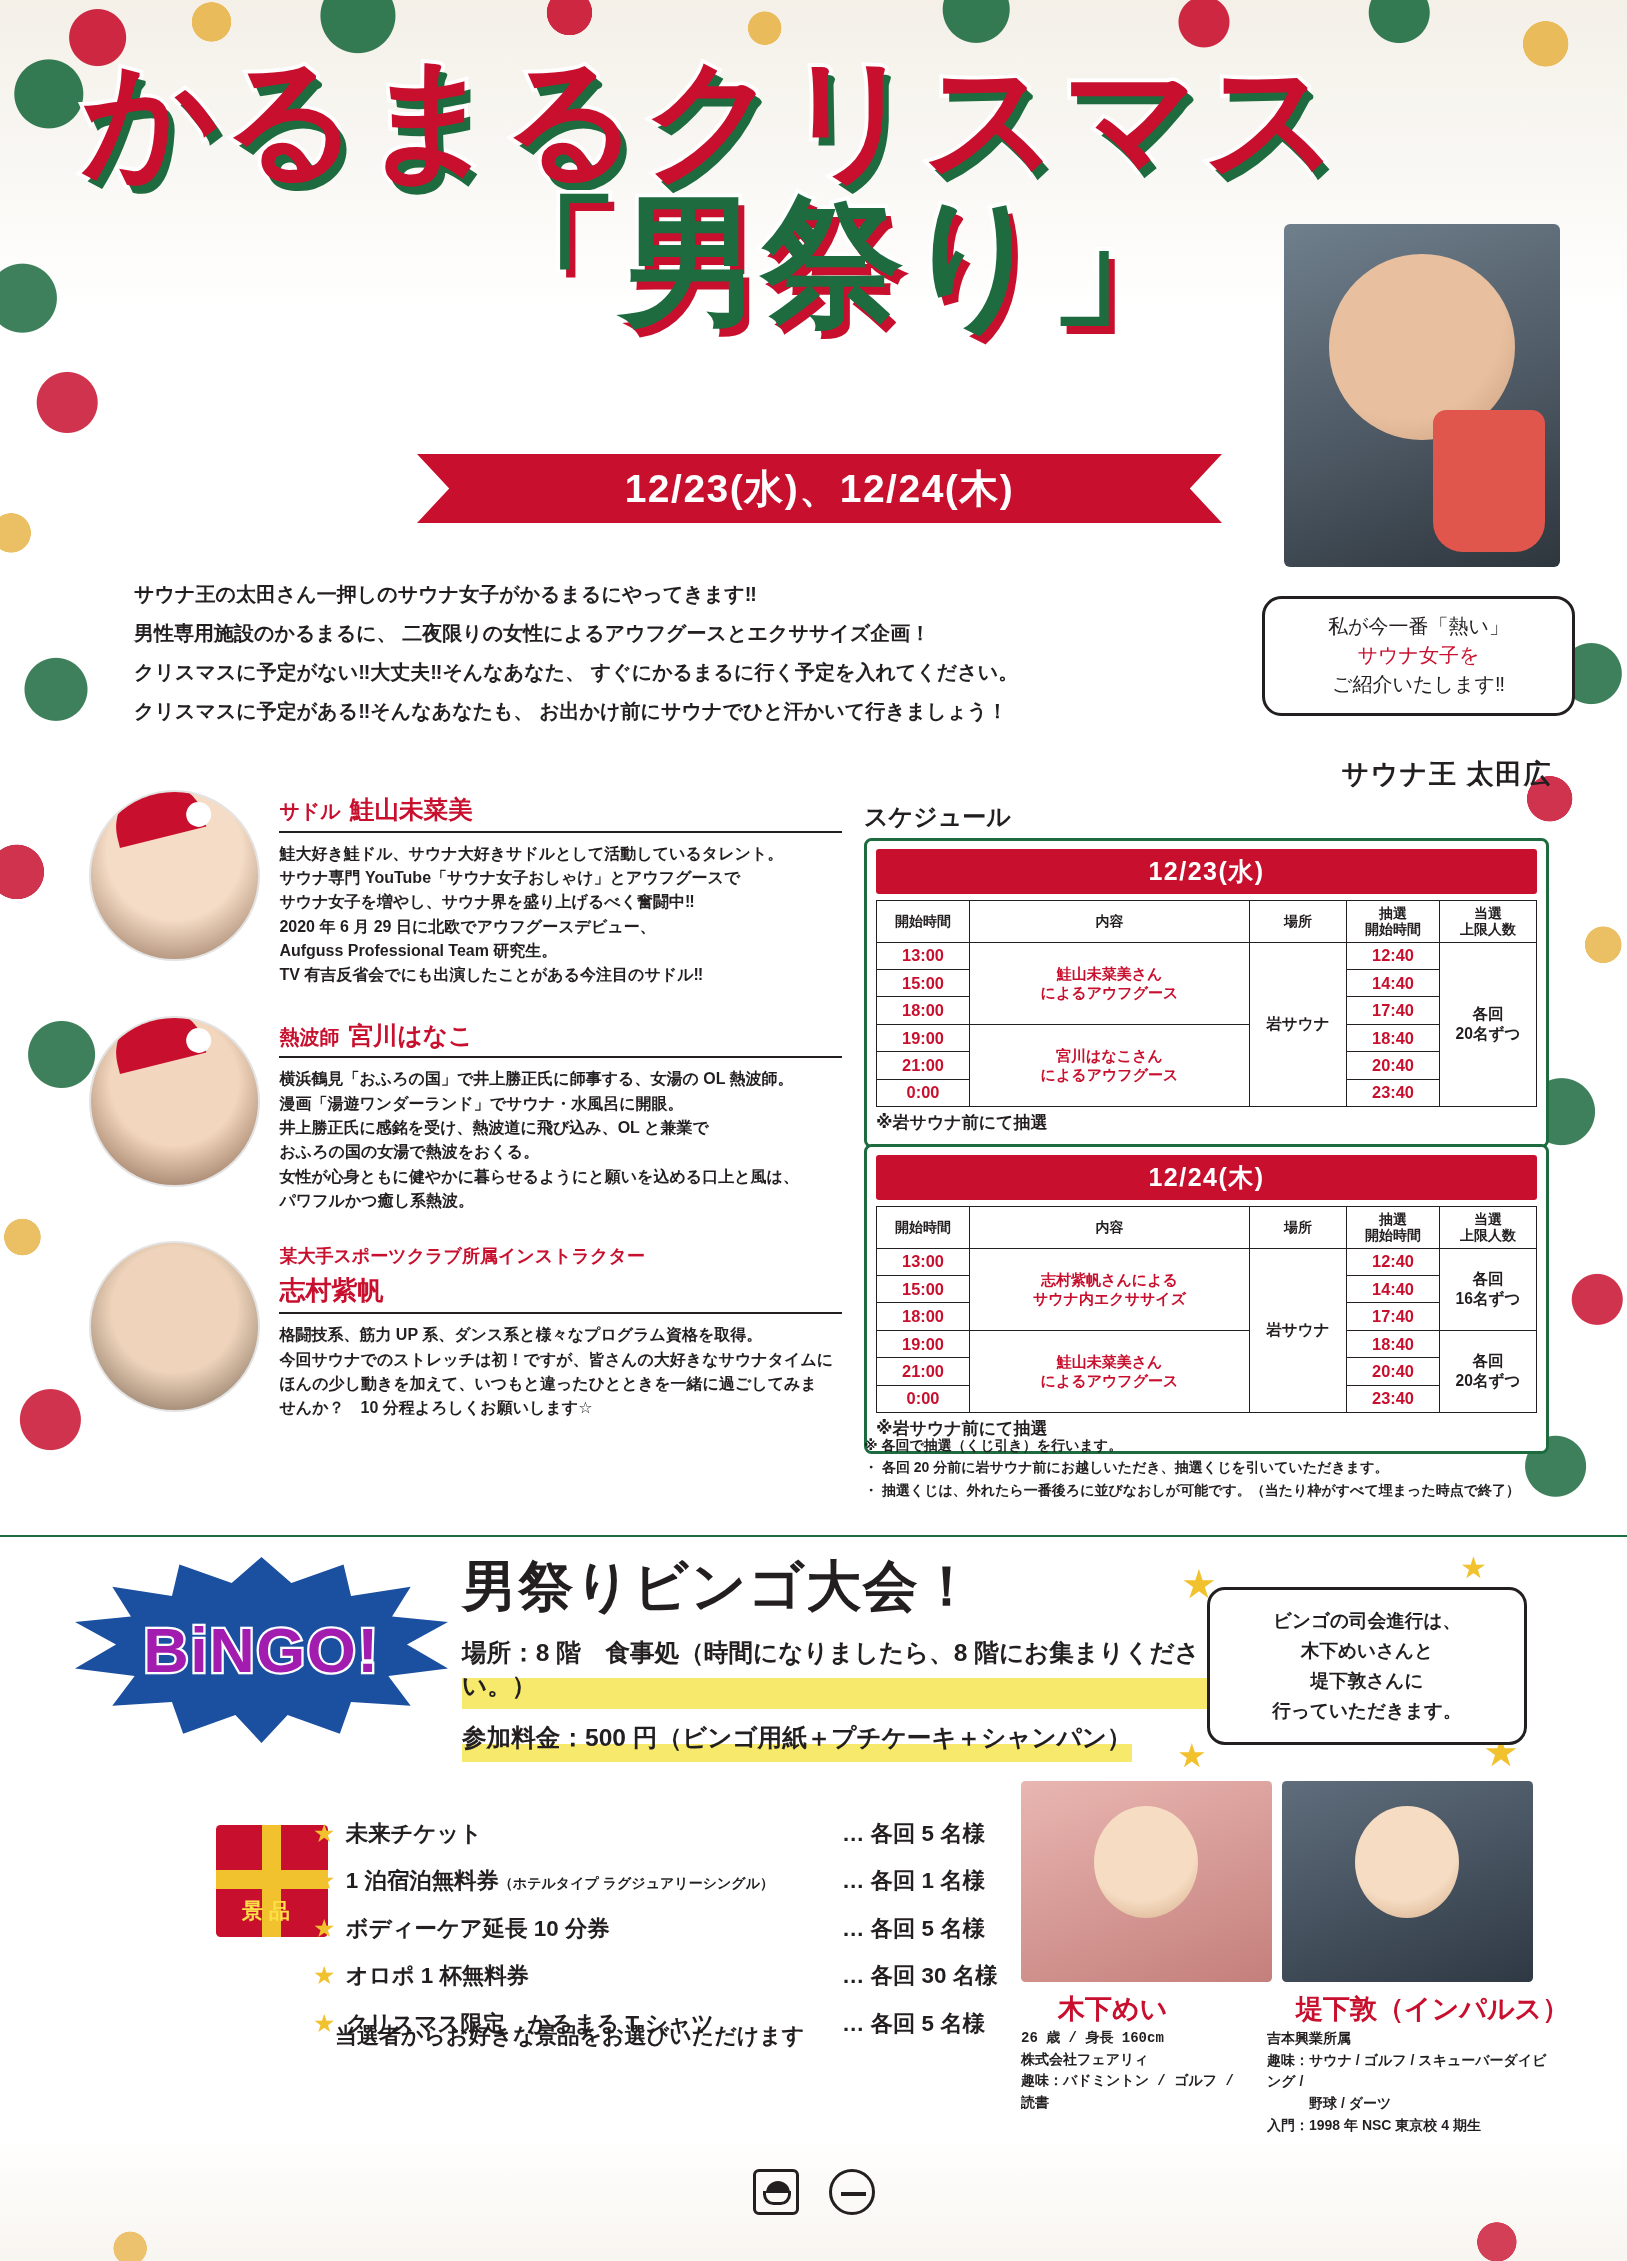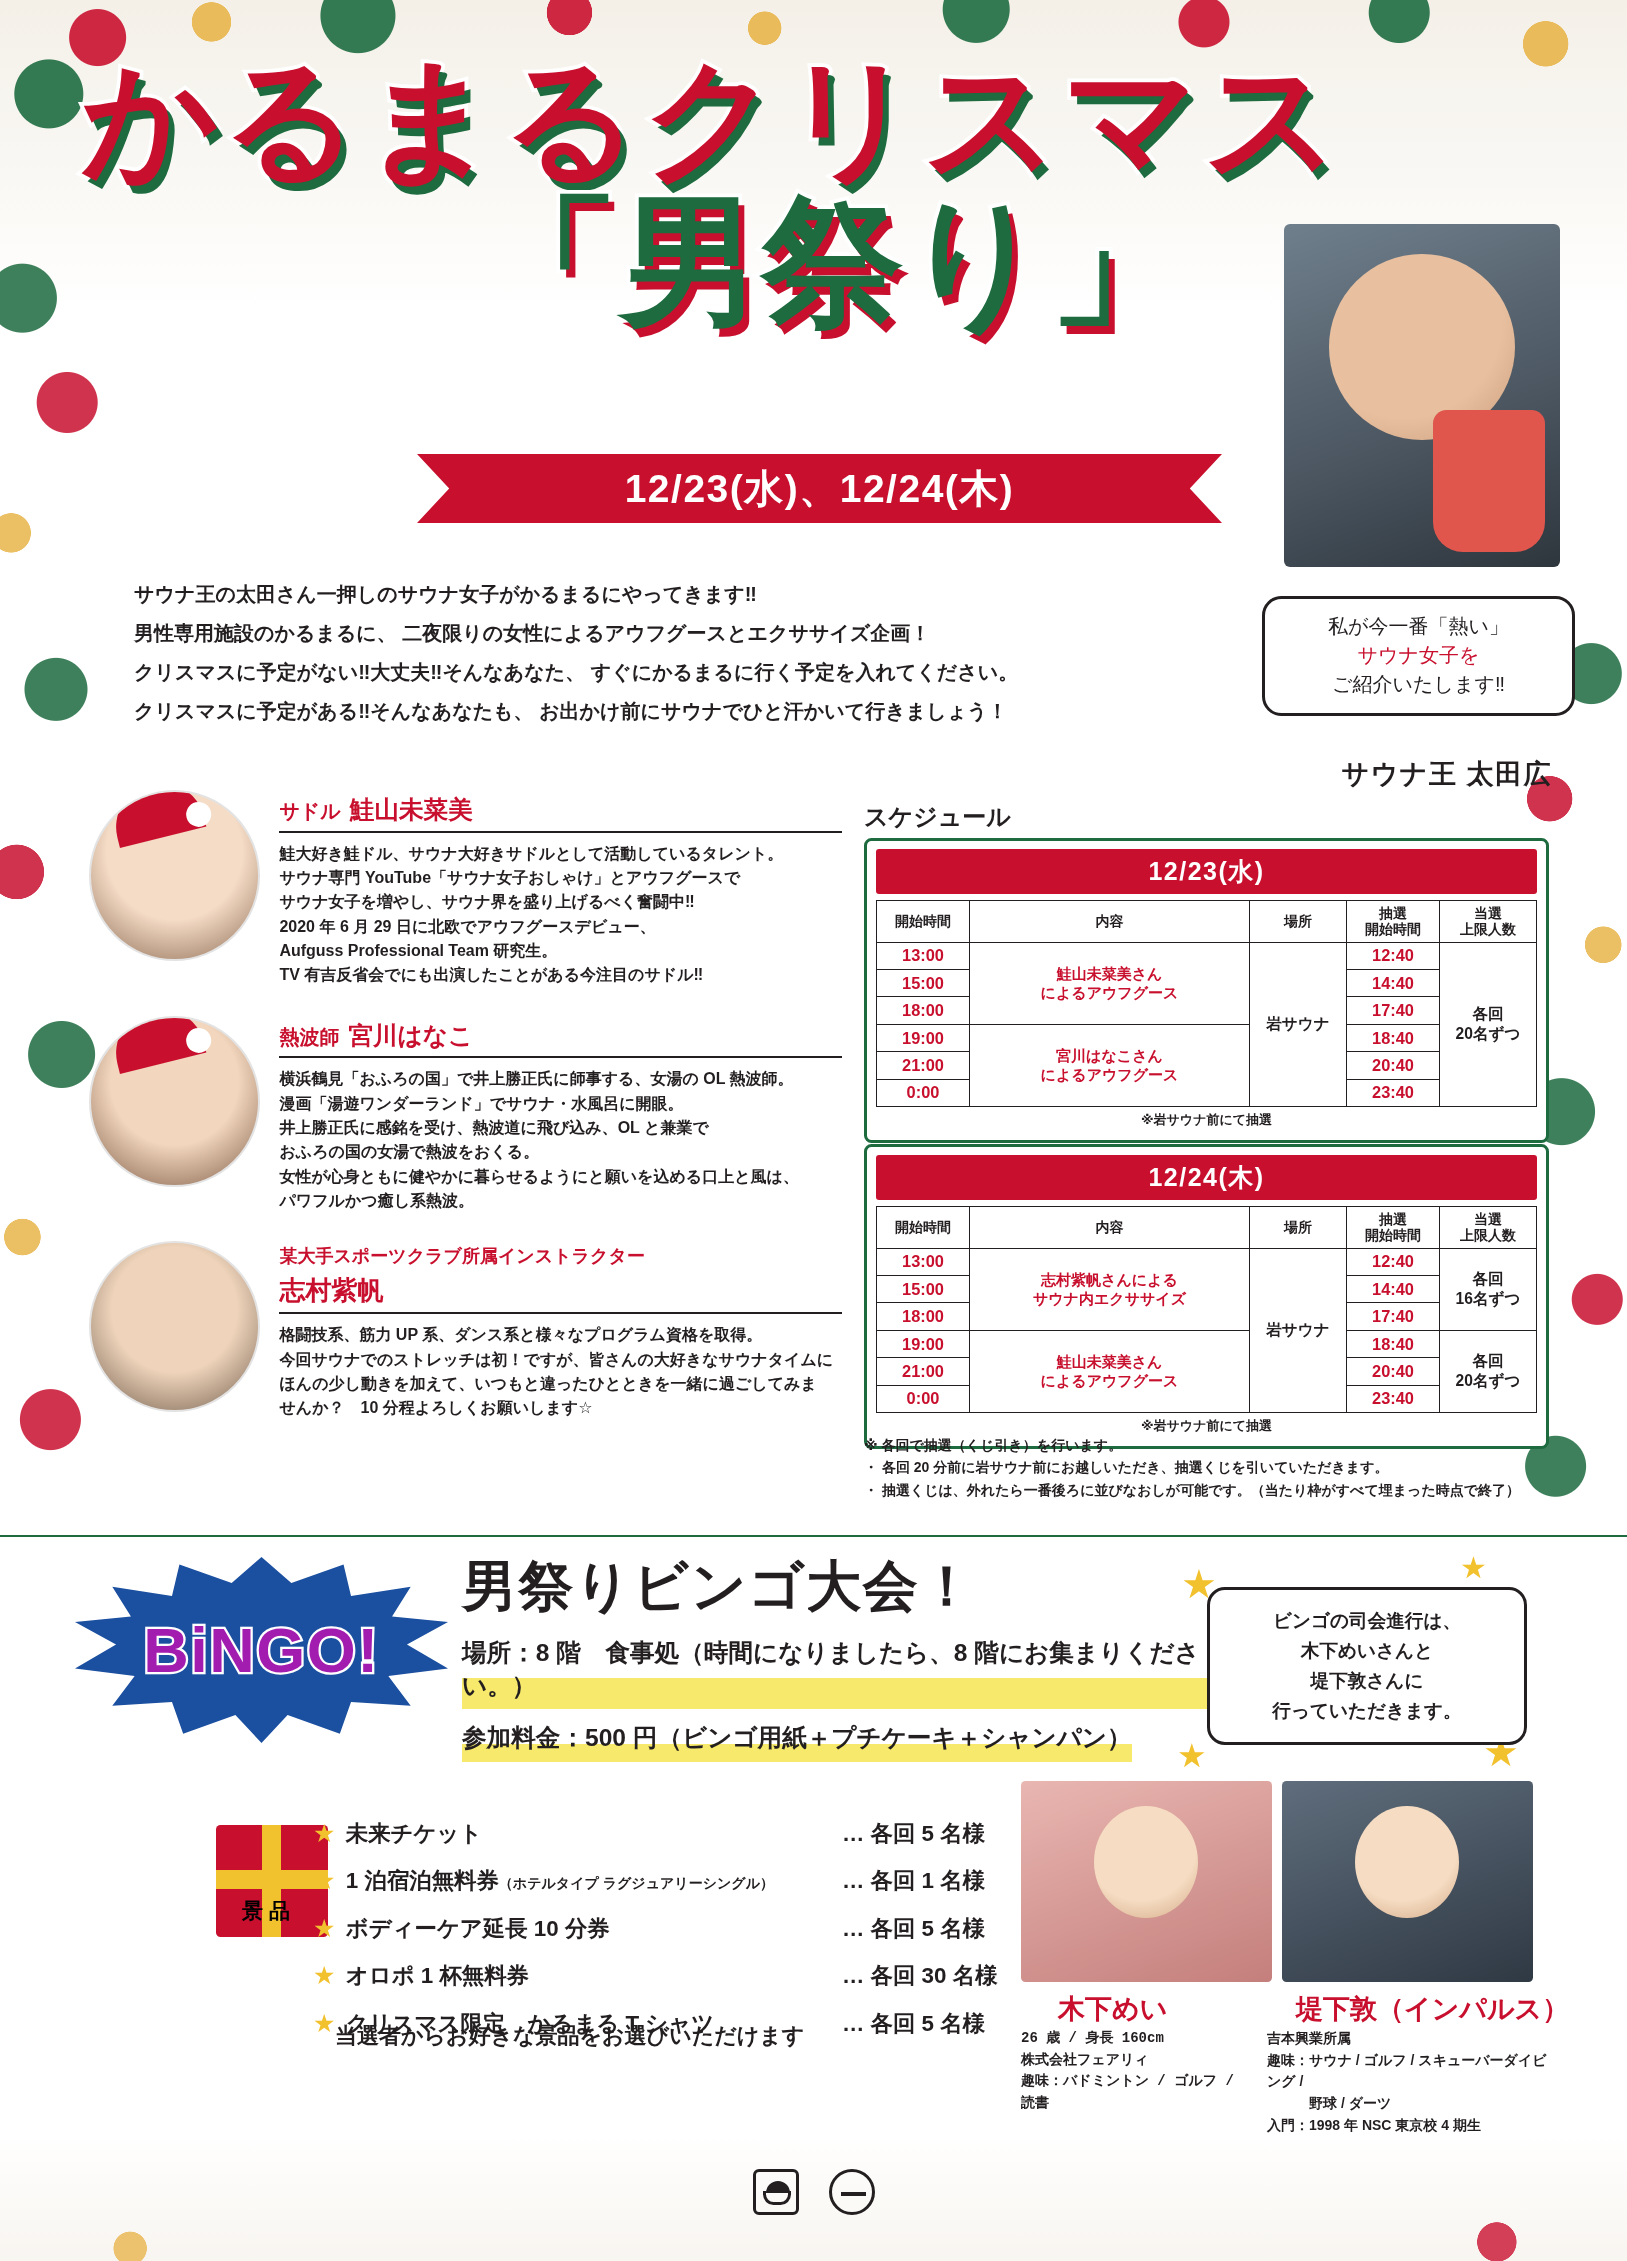--- a/index.html
+++ b/index.html
@@ -168,21 +168,21 @@
   table.sched th {
     border:1.5px solid #231f20; padding:4.5px 1.5px; font-weight:700; font-size:14px; line-height:1.15;
     background:#ffffff;
   }
   table.sched td { border:1.5px solid #231f20; padding:3.7px 3px; text-align:center; font-weight:700; }
   table.sched td.time { color:#c8102e; font-size:16.4px; width:93px; }
   table.sched td.content { font-size:15px; color:#c8102e; line-height:1.3; }
   table.sched td.place { width:97px; font-size:15.6px; }
   table.sched td.lot { color:#c8102e; width:93px; font-size:16.4px; }
   table.sched td.cap { width:97px; font-size:15.6px; line-height:1.3; }
-  .sched-note { text-align:center; font-size:13px; margin-top:4.5px; font-weight:700; }
+  .sched-note { text-align:left; font-size:17px; margin-top:4.5px; font-weight:700; }
   .sched-foot { position:absolute; left:864px; top:1434px; width:693px; font-size:14px; line-height:1.6; font-weight:600; }
 
   
   .bingo-band { position:absolute; left:0; top:1535px; width:1627px; height:2.2px; background:#1d6b3f; }
   .bingo-logo {
     position:absolute; left:75px; top:1557px; width:373px; height:186px;
   }
   .bingo-logo .burst {
     position:absolute; inset:0;
     background:#1b4fa0;
@@ -209,21 +209,21 @@
     background:#c8102e; border-radius:4.5px;
   }
   .prize-box:before {
     content:""; position:absolute; left:0; top:45px; width:112px; height:19.4px; background:#f2c12e;
   }
   .prize-box:after {
     content:""; position:absolute; left:46px; top:0; width:19.4px; height:112px; background:#f2c12e;
   }
   .prize-box .lbl {
     position:absolute; left:0; bottom:12px; width:100px; text-align:center;
-    color:#000000; font-size:21px; font-weight:900; z-index:2;
+    color:#fde047; font-size:21px; font-weight:900; z-index:2;
   }
   .prize-list { position:absolute; left:313px; top:1818px; width:745px; }
   .prize-row { display:flex; align-items:center; font-size:22.4px; font-weight:700; margin-bottom:16.4px; }
   .prize-row .star { color:#f2c12e; font-size:25px; margin-right:10.4px; }
   .prize-row .nm { flex:1; }
   .prize-row .nm small { font-size:14px; }
   .prize-row .qty { width:216px; }
   .prize-foot { position:absolute; left:335px; top:2021px; font-size:22px; font-weight:700; }
 
   

